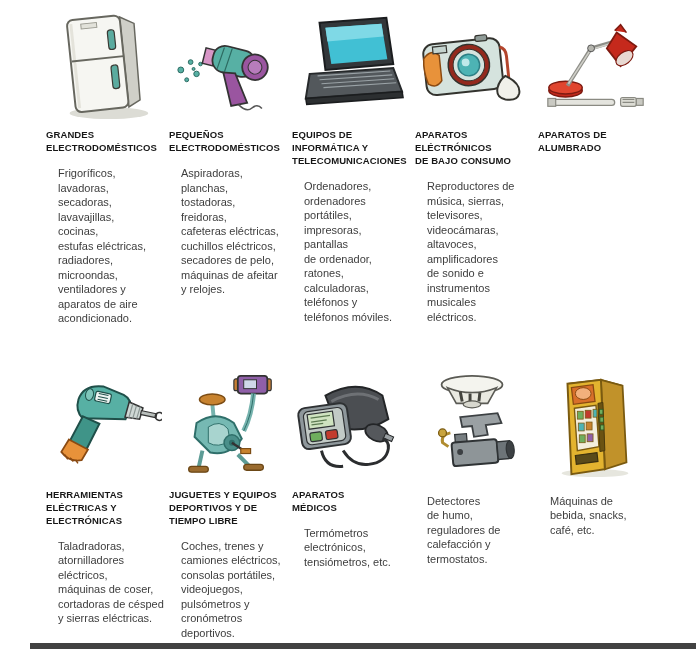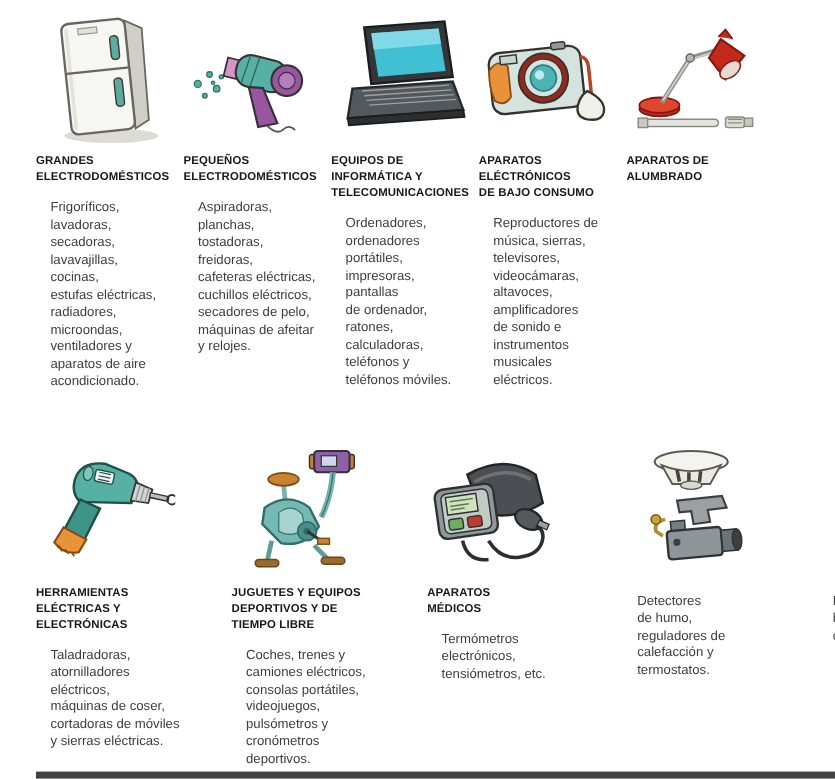--- a/index.html
+++ b/index.html
@@ -6,24 +6,24 @@
   body {
     width: 696px; height: 649px;
     background: #ffffff;
     position: relative;
     overflow: hidden;
     font-family: "Liberation Sans", sans-serif;
   }
   .grid {
     display: grid;
     grid-template-columns: repeat(5, 123px);
-    padding-left: 30px;
+    padding-left: 46px;
     padding-top: 10px;
   }
-  .grid.row2 { padding-top: 0; margin-top: 38px; gap: 40px; }
+  .grid.row2 { padding-top: 0; margin-top: 38px; }
   .cell { position: relative; }
   .illo {
     height: 112px;
     display: flex;
     align-items: flex-end;
     justify-content: flex-start;
     overflow: visible;
   }
   .row2 .illo { height: 118px; }
   .title {
@@ -232,21 +232,21 @@
           </g>
         </svg>
       </div>
       <h3 class="title">HERRAMIENTAS
 ELÉCTRICAS Y
 ELECTRÓNICAS</h3>
       <p class="items">Taladradoras,
 atornilladores
 eléctricos,
 máquinas de coser,
-cortadoras de móviles
+cortadoras de césped
 y sierras eléctricas.</p>
     </div>
 
     <div class="cell">
       <div class="illo">
         <svg viewBox="0 0 118 110" width="116" height="112">
           <rect x="66" y="7" width="6" height="12" rx="2" fill="#c77f35" stroke="#333333" stroke-width="1.2"></rect>
           <rect x="98" y="7" width="6" height="12" rx="2" fill="#c77f35" stroke="#333333" stroke-width="1.2"></rect>
           <rect x="70" y="4" width="30" height="18" rx="3" fill="#8f5fa8" stroke="#333333" stroke-width="1.8"></rect>
           <rect x="76" y="8" width="13" height="9" fill="#cfd8e8" stroke="#333333" stroke-width="1"></rect>

